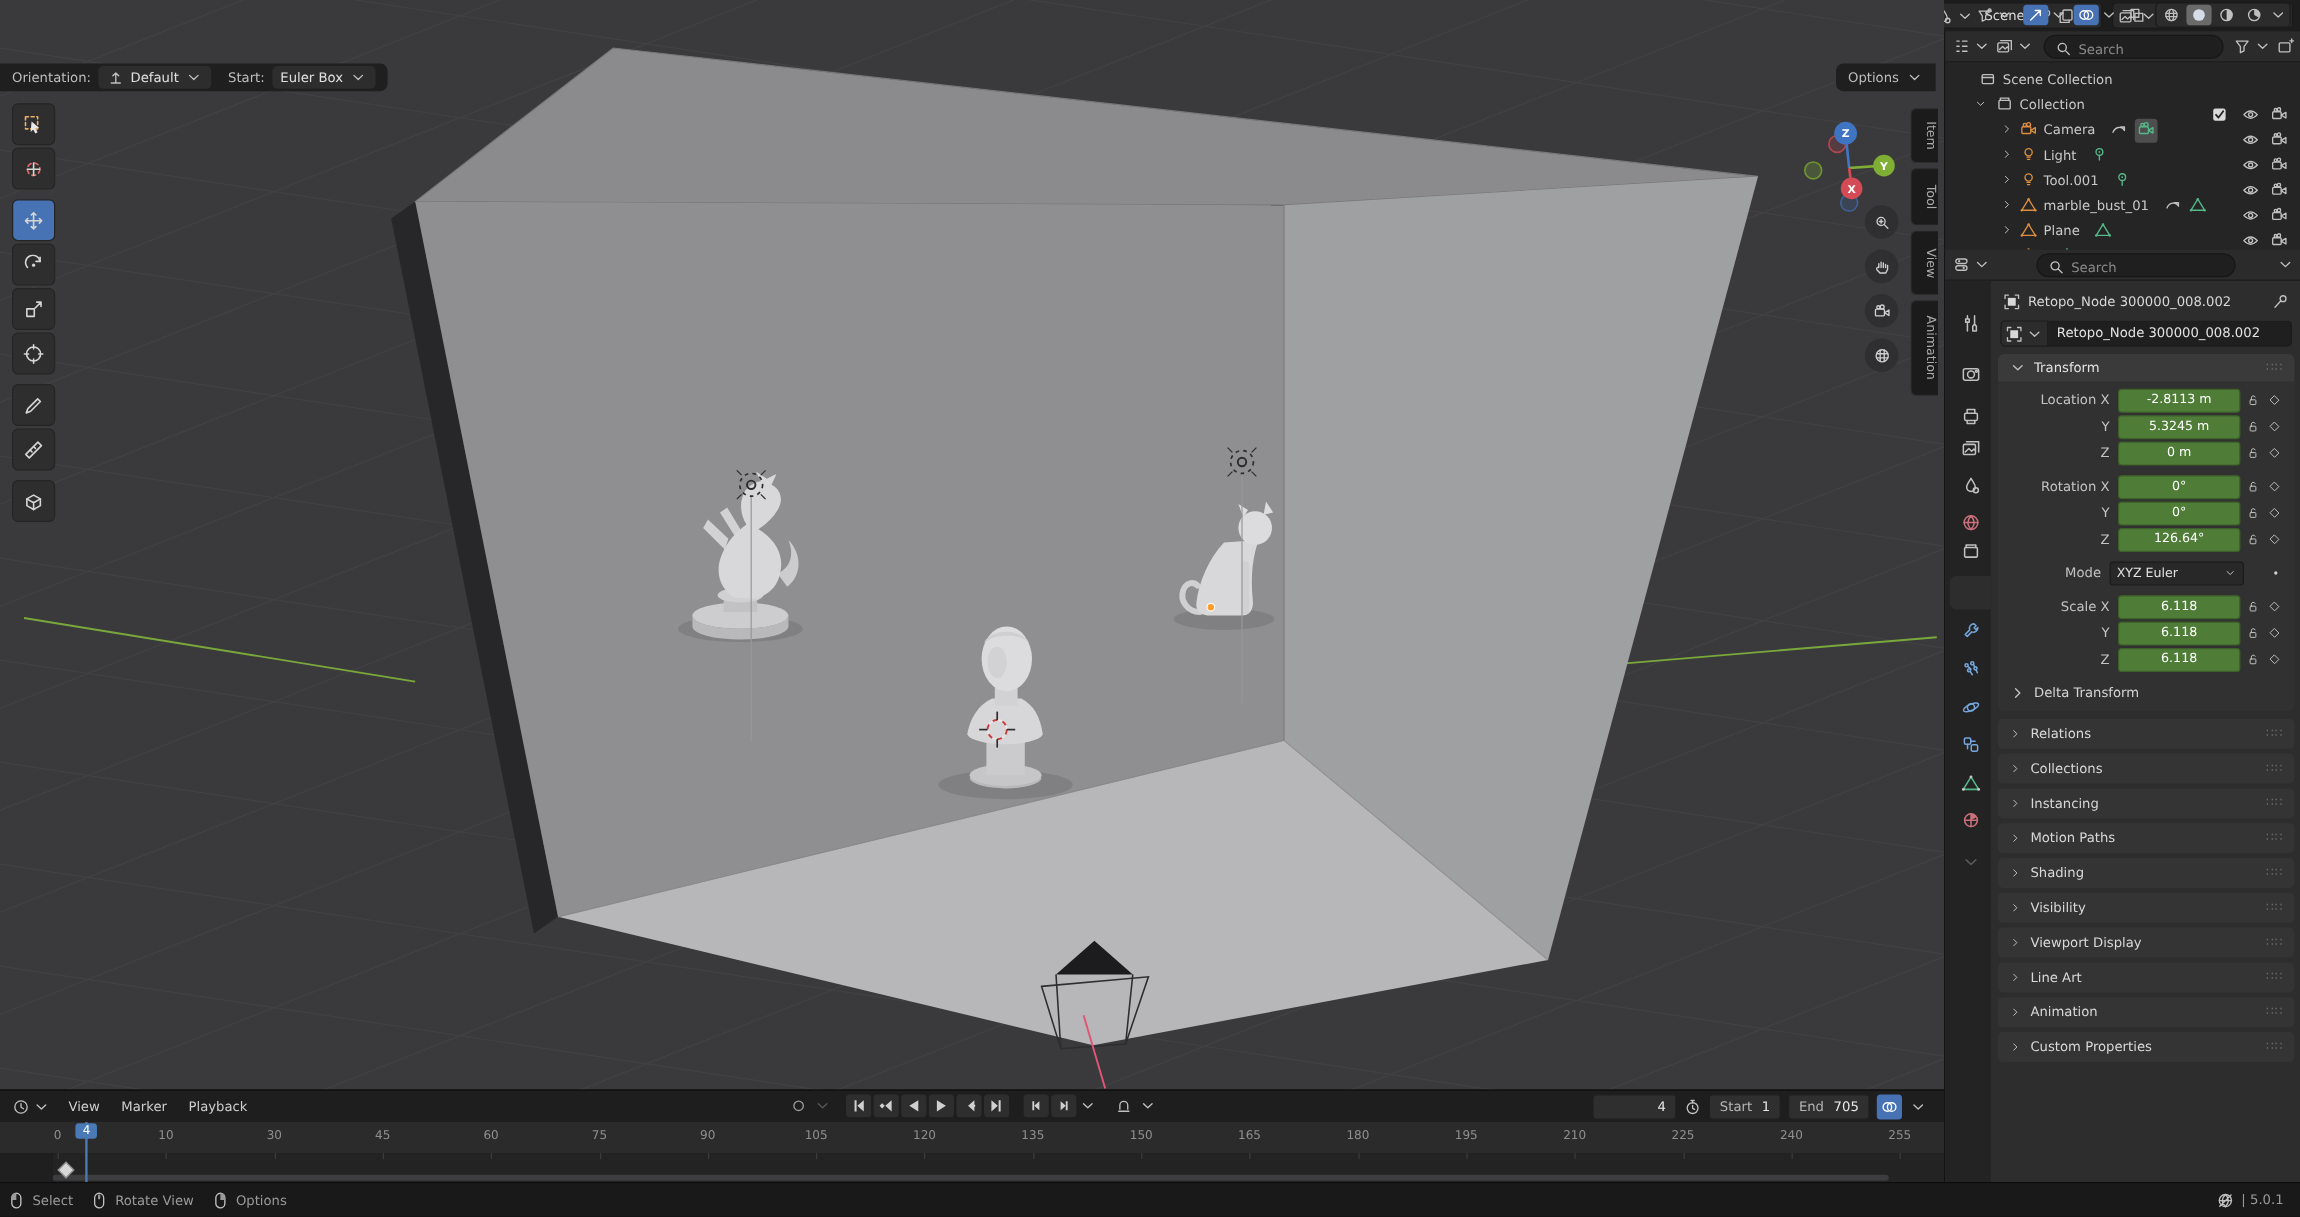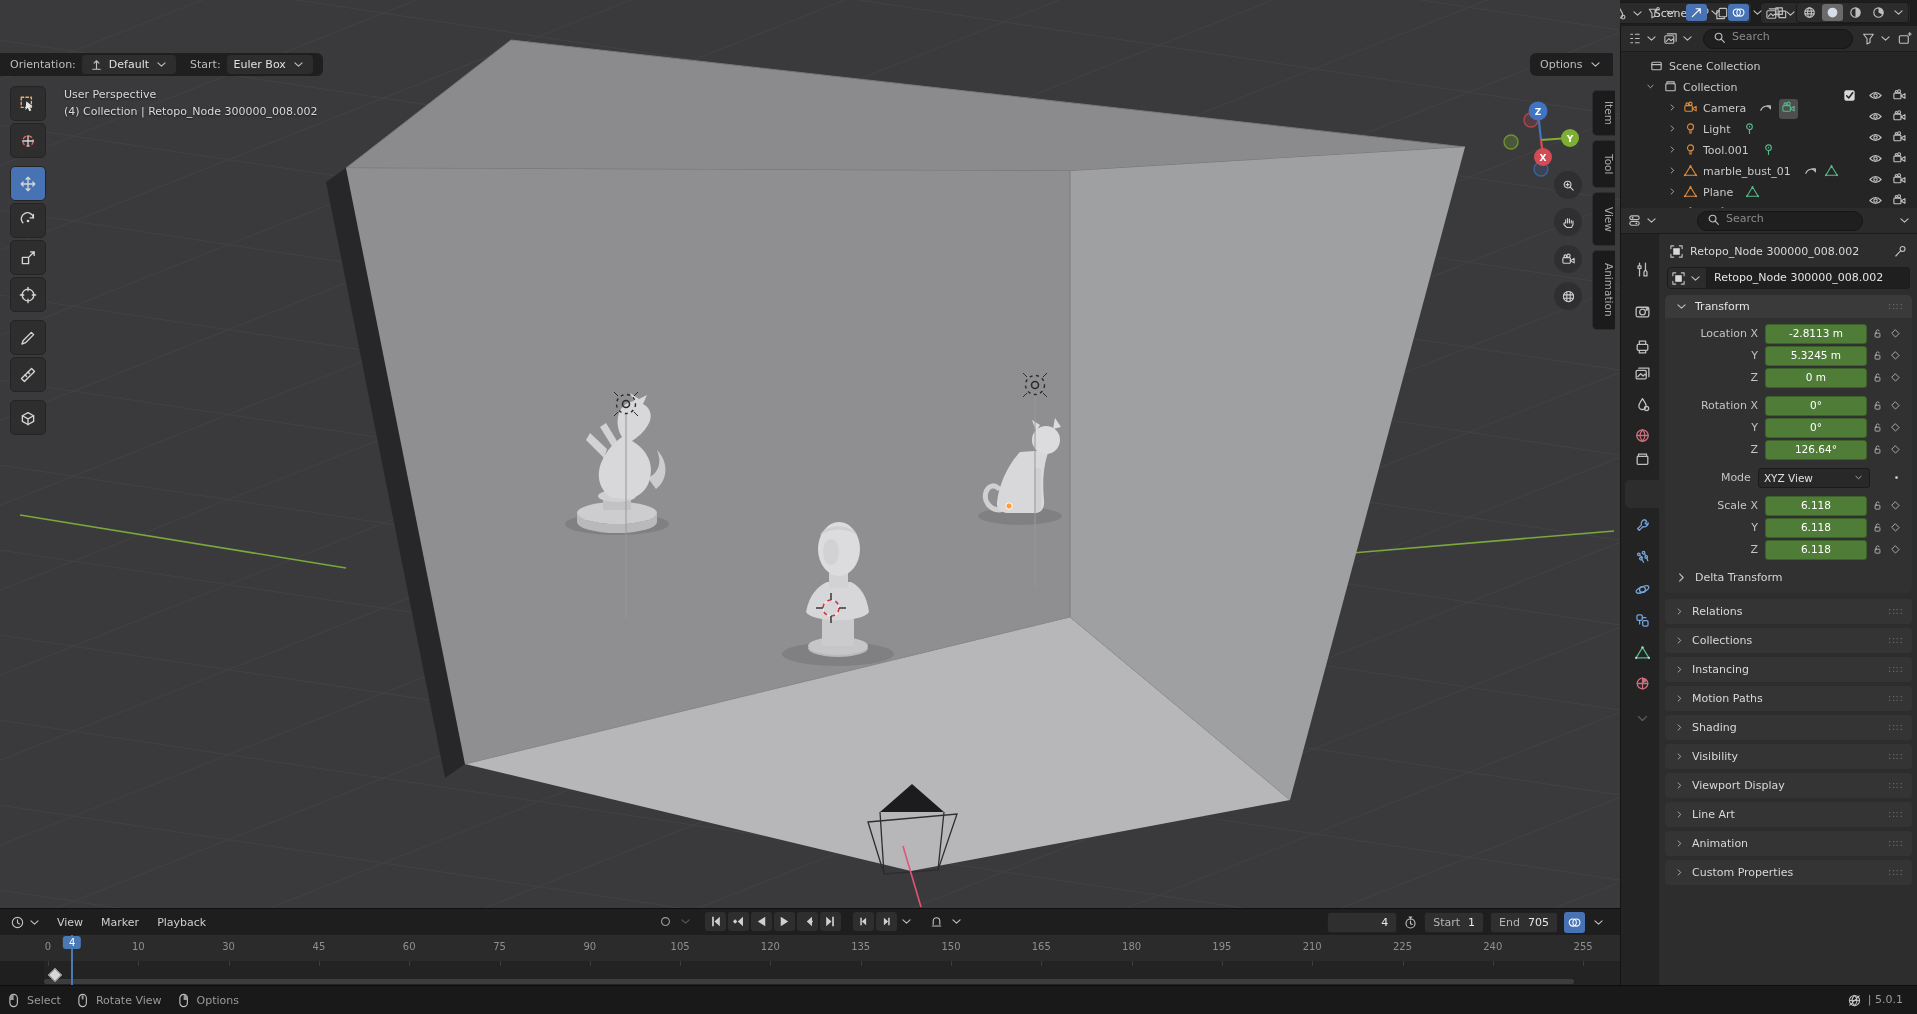--- a/index.html
+++ b/index.html
@@ -45,21 +45,21 @@
   
   #vptext{left:64px;top:86px;color:#d9d9d9;line-height:17px;z-index:20;text-shadow:0 1px 2px rgba(0,0,0,.6);}
   
   .ntab{position:absolute;left:1592px;width:22px;background:#1b1b1b;border:1px solid #2e2e2e;border-right:none;border-radius:5px 0 0 5px;color:#ababab;writing-mode:vertical-rl;text-align:center;font-size:10.5px;z-index:20;padding:6px 0;}
   
   .navbtn{position:absolute;left:1554px;width:28px;height:28px;border-radius:14px;background:rgba(46,46,48,.85);display:flex;align-items:center;justify-content:center;z-index:20;}
   .navbtn .ic{stroke:#cfcfcf;}
   
   #outliner{left:1620px;top:26px;width:297px;height:182px;background:#252525;border-left:1px solid #141414;z-index:30;overflow:hidden;}
   .phead{height:25px;background:#2b2b2b;border-bottom:1px solid #1c1c1c;display:flex;align-items:center;padding:0 6px;gap:4px;}
-  .search{background:#1f1f1f;border:1px solid #161616;border-radius:10px;height:18px;display:flex;align-items:flex-start;gap:5px;padding:0 8px;color:#8a8a8a;}
+  .search{background:#1f1f1f;border:1px solid #161616;border-radius:10px;height:18px;display:flex;align-items:flex-end;gap:5px;padding:0 8px;color:#8a8a8a;}
   .orow{height:21px;display:flex;align-items:center;position:relative;color:#c9c9c9;}
   .orow .nm{margin-left:4px;}
   .orow .right{position:absolute;right:8px;display:flex;gap:8px;}
   .orow .badges{display:flex;gap:6px;margin-left:12px;align-items:center;}
   .badge-hl{background:#4e4e4e;border-radius:3px;padding:1px 2px;display:flex;}
   #properties{left:1620px;top:208px;width:297px;height:777px;background:#2d2d2d;border-left:1px solid #141414;z-index:30;overflow:hidden;}
   #ptabs{position:absolute;left:0;top:26px;width:38px;height:751px;background:#232323;}
   .ptab{position:absolute;left:4px;width:34px;height:28px;display:flex;align-items:center;justify-content:center;border-radius:5px 0 0 5px;}
   .ptab.active{background:#2d2d2d;}
   .ptab .ic{width:17px;height:17px;}
@@ -623,24 +623,20 @@
   </div>
   <div class="toolchip" id="toolchip-right">
     <span>Options</span>
     <span style="display: inline-flex;">
         <svg class="ic " viewBox="0 0 16 16">
           <path d="M4.2 6.2l3.8 3.6 3.8-3.6"></path>
         </svg>
       </span>
   </div>
 
-  <div class="abs" id="vptext">
-    <div>User Perspective</div>
-    <div>(4) Collection | Retopo_Node 300000_008.002</div>
-  </div>
 
   <div class="abs" id="toolbar">
       <div class="tbtn  ">
         <svg class="ic " viewBox="0 0 16 16">
           <rect x="2" y="2" width="9" height="9" stroke-dasharray="2.2 2" stroke="#e9b165"></rect>
           <path d="M6.5 5.5l5.5 4.6-2.6.5 1.6 2.9-1.7.9-1.6-3-1.9 1.9z" fill="#e8e8e8" stroke="none"></path>
         </svg>
       </div>
       <div class="tbtn  ">
         <svg class="ic " viewBox="0 0 16 16">
@@ -1230,21 +1226,21 @@
               </span>
        <span class="trkey">
                 <svg class="ic sm" viewBox="0 0 16 16">
                   <path d="M8 2.8 13.2 8 8 13.2 2.8 8z"></path>
                 </svg>
               </span>
             </div>
             <div class="trow group">
     <span class="trlabel">Mode</span>
               <span class="trdrop">
-                <span>XYZ View</span>
+                <span>XYZ Euler</span>
                 <svg class="ic sm" viewBox="0 0 16 16">
                   <path d="M4.2 6.2l3.8 3.6 3.8-3.6"></path>
                 </svg>
               </span>
               <span class="trlock"></span>
               <span class="trkey">
                 <svg class="ic sm" viewBox="0 0 16 16">
                   <circle cx="8" cy="8" r="2" fill="#d0d0d0" stroke="none"></circle>
                 </svg>
               </span>

